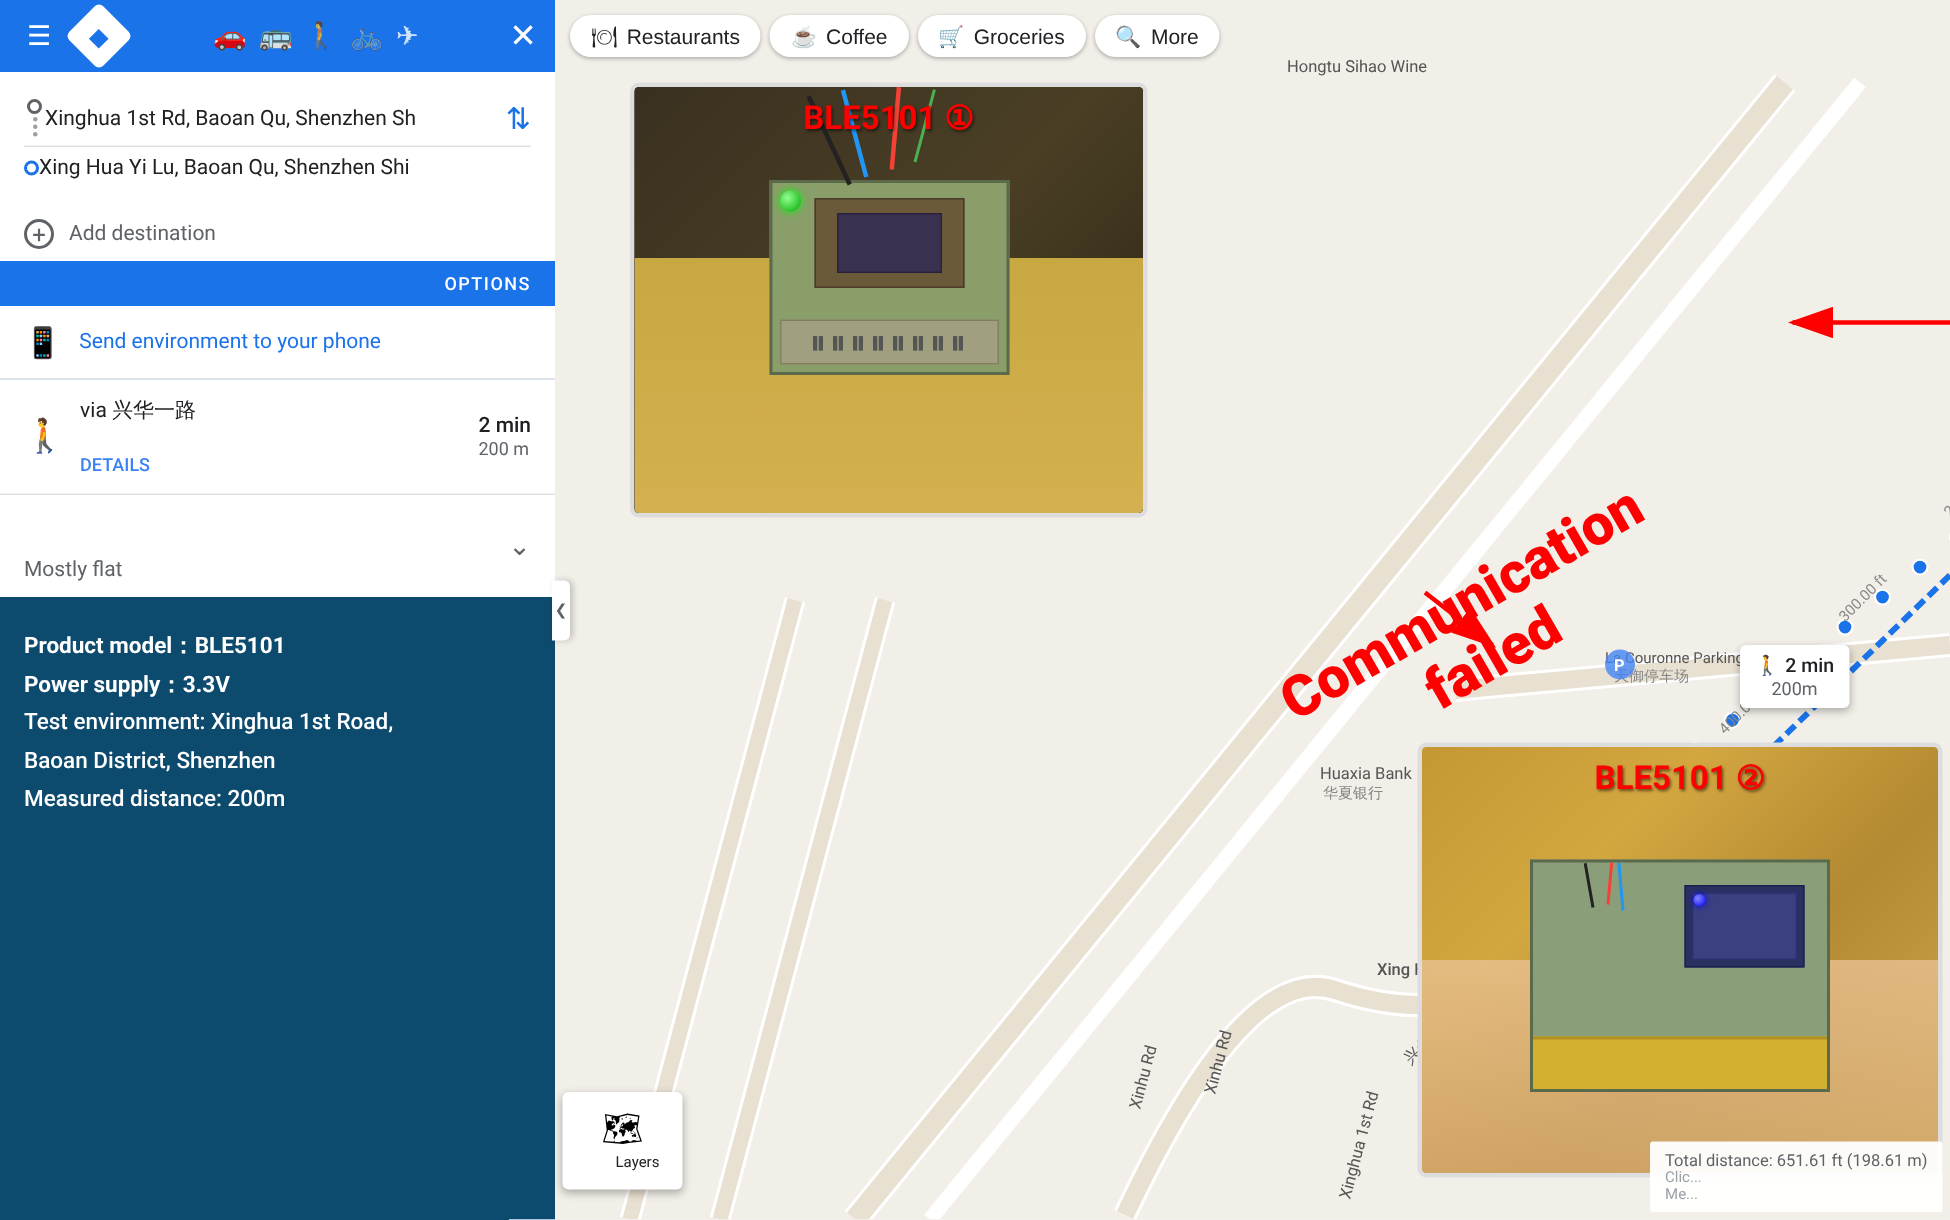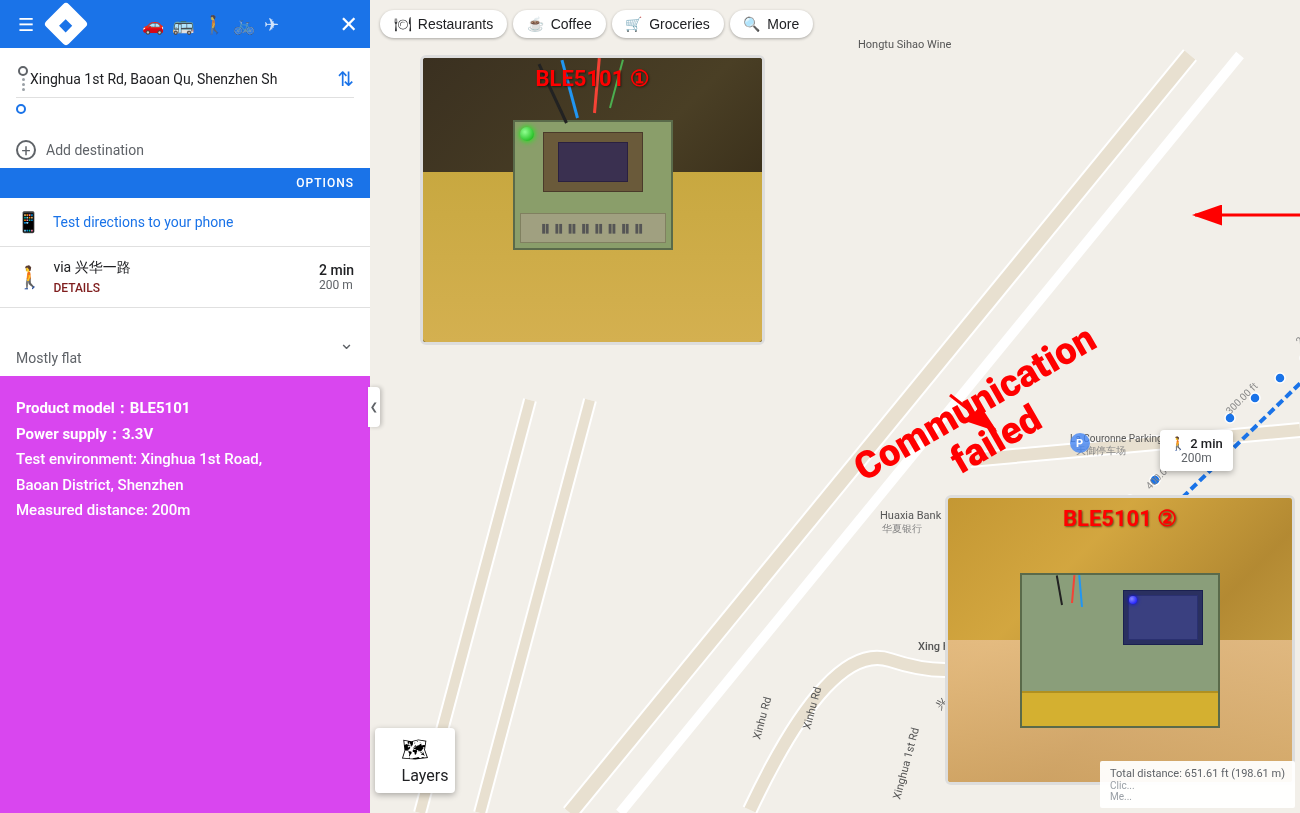--- a/index.html
+++ b/index.html
@@ -174,24 +174,24 @@
       font-weight: 500;
       color: #202124;
       text-align: right;
     }
     .route-dist {
       font-size: 12px;
       color: #5f6368;
       text-align: left;
     }
     .route-details {
-      color: #7f1d1d;
+      color: #3b82f6;
       font-size: 12px;
       font-weight: 500;
-      margin-top: 4px;
+      margin-top: 20px;
       cursor: pointer;
     }
 
     
     #mostly-flat {
       background: white;
       padding: 10px 16px;
       display: flex;
       align-items: center;
       justify-content: space-between;
@@ -202,21 +202,21 @@
       color: #5f6368;
       margin-top: 32px;
     }
     .chevron-down {
       color: #5f6368;
       font-size: 18px;
     }
 
     
     #product-info {
-      background: #d946ef;
+      background: #0c4a6e;
       padding: 20px 16px;
       flex: 1;
     }
     .product-info-text {
       color: white;
       font-size: 15px;
       font-weight: 500;
       line-height: 1.7;
     }
     .product-info-text strong {
@@ -394,21 +394,21 @@
       justify-content: center;
       gap: 4px;
       box-shadow: 0 2px 6px rgba(0,0,0,0.3);
       cursor: pointer;
       z-index: 8;
     }
     .layers-icon {
       font-size: 22px;
     }
     .layers-text {
-      font-size: 16px;
+      font-size: 10px;
       color: #202124;
       margin-left: 20px;
     }
 
     
     #resize-handle {
       position: absolute;
       left: 368px;
       top: 50%;
       transform: translateY(-50%);
@@ -470,35 +470,36 @@
           <div style="width:3px;height:3px;border-radius:50%;background:#9aa0a6;"></div>
           <div style="width:3px;height:3px;border-radius:50%;background:#9aa0a6;"></div>
           <div style="width:3px;height:3px;border-radius:50%;background:#9aa0a6;"></div>
         </div>
       </div>
       <div class="route-input-text">Xinghua 1st Rd, Baoan Qu, Shenzhen Sh</div>
       <div class="swap-btn">⇅</div>
     </div>
     <div class="route-input-row">
       <div style="width:10px;height:10px;border-radius:50%;border:2px solid #1a73e8;flex-shrink:0;"></div>
+      <div class="route-input-text">Xing Hua Yi Lu, Baoan Qu, Shenzhen Shi</div>
     </div>
   </div>
 
   <div class="add-dest-row">
     <div class="add-dest-icon">+</div>
     <div class="add-dest-text">Add destination</div>
   </div>
 
   <div id="options-bar">
     <span>OPTIONS</span>
   </div>
 
   <div id="send-directions">
     <span class="send-icon">📱</span>
-    <span class="send-text">Test directions to your phone</span>
+    <span class="send-text">Send environment to your phone</span>
   </div>
 
   <div id="route-option">
     <div class="route-option-row">
       <div class="walk-icon">🚶</div>
       <div class="route-via">
         <div class="route-via-text">via 兴华一路</div>
         <div class="route-details">DETAILS</div>
       </div>
       <div>

